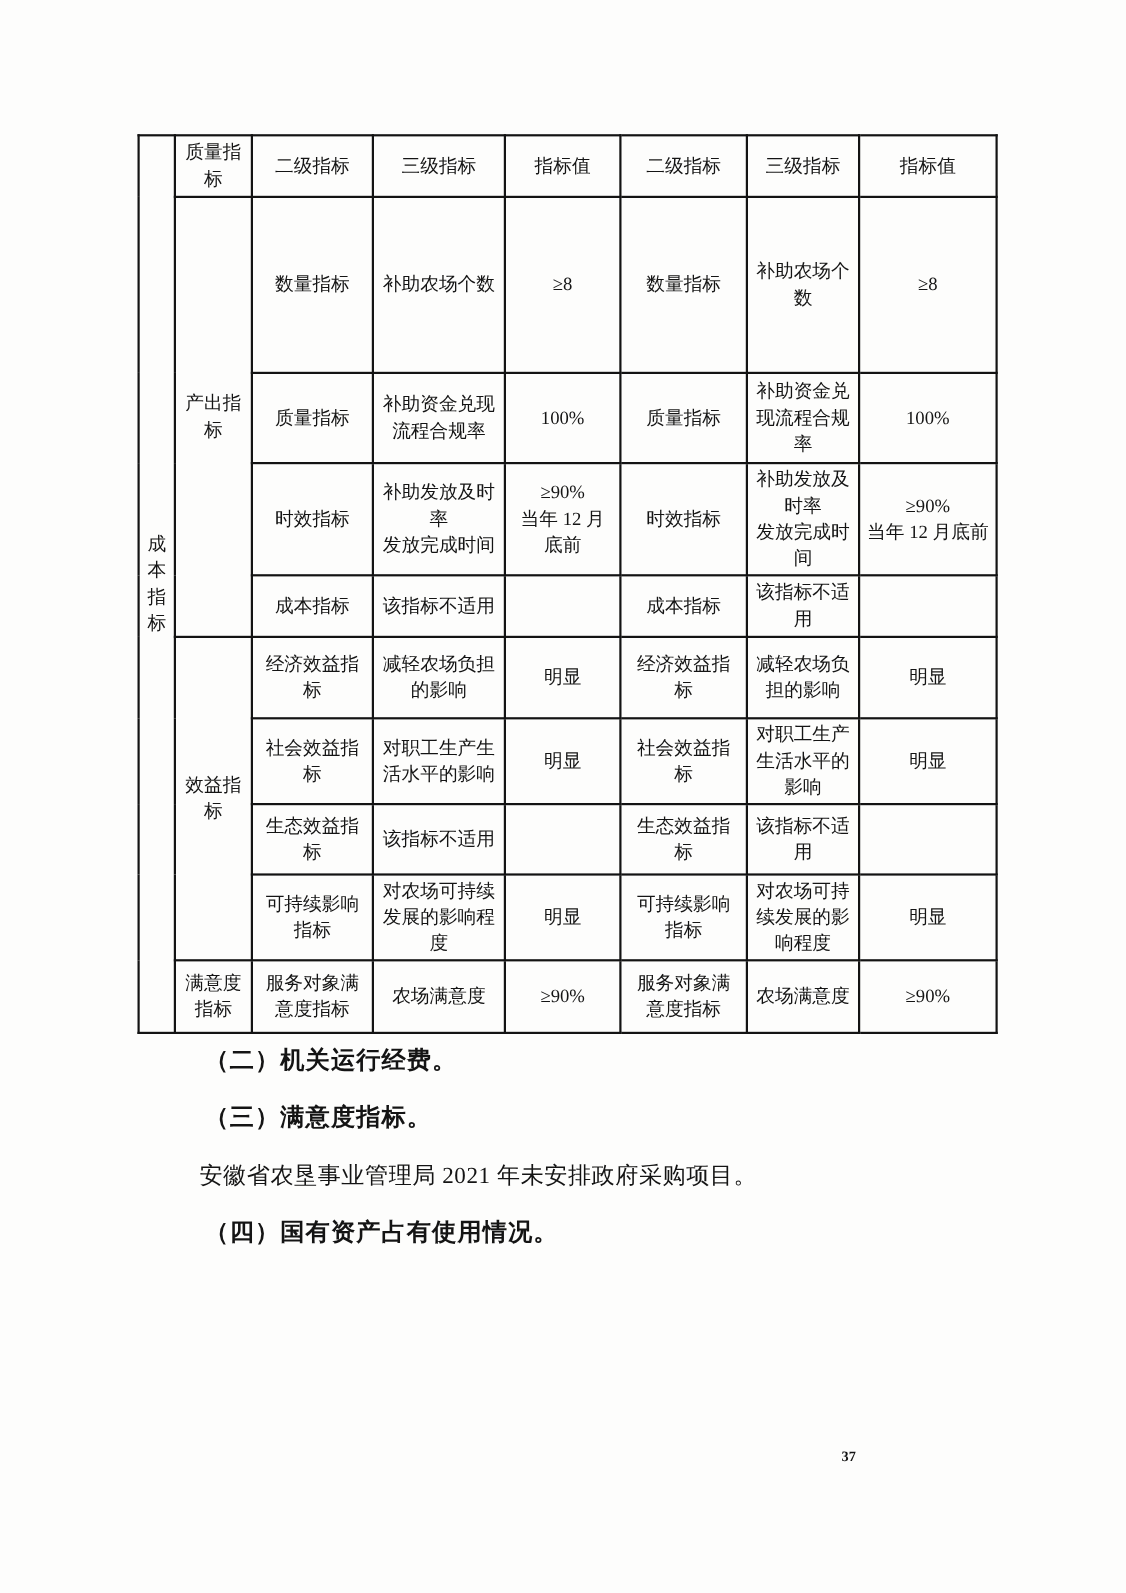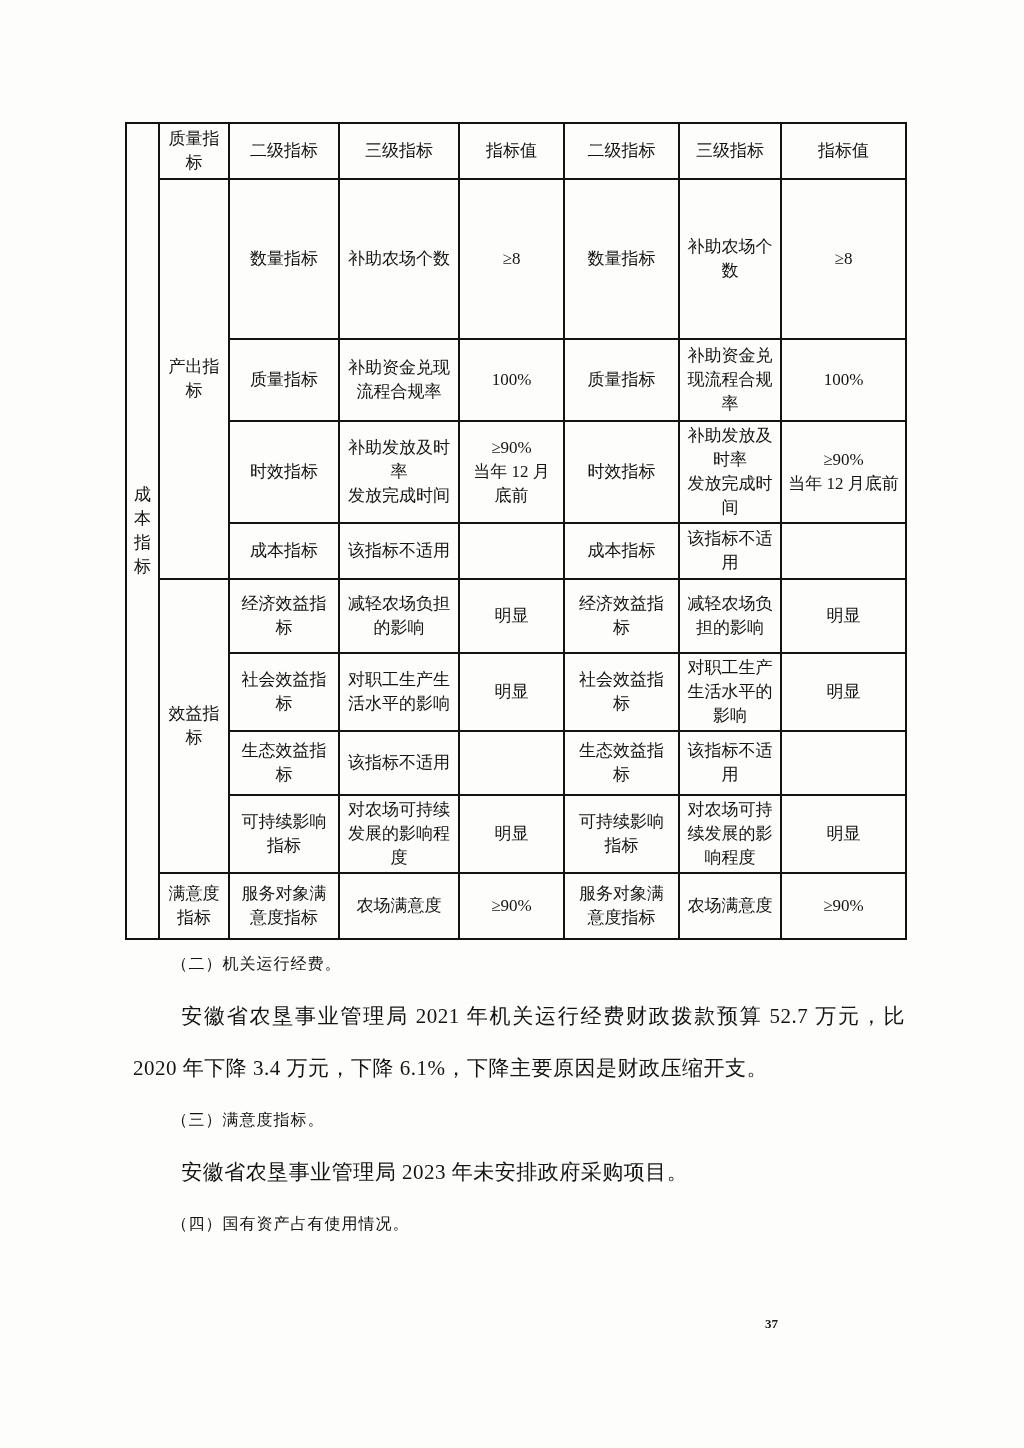--- a/index.html
+++ b/index.html
@@ -46,22 +46,22 @@
   
   .textblock {
     position: absolute;
     left: 133px;
     top: 938px;
     width: 772px;
     font-size: 21px;
     line-height: 52px;
   }
   .textblock h2 {
-    font-size: 16px;
-    font-weight: normal;
+    font-size: 22px;
+    font-weight: bold;
     line-height: 52px;
     text-indent: 2.4em;
     letter-spacing: 1px;
   }
   .textblock p {
     text-indent: 2.3em;
     text-align: justify;
     letter-spacing: 0.5px;
   }
   .pagenum {
@@ -176,21 +176,20 @@
       <td>≥90%</td>
       <td>服务对象满意度指标</td>
       <td class="r3">农场满意度</td>
       <td>≥90%</td>
     </tr>
   </tbody>
     </table>
 
   <div class="textblock">
     <h2>（二）机关运行经费。</h2>
-    <p>安徽省农垦事业管理局 2021 年机关运行经费财政拨款预算 52.7 万元，比 2020 年下降 3.4 万元，下降 6.1%，下降主要原因是财政压缩开支。</p>
     <h2>（三）满意度指标。</h2>
-    <p>安徽省农垦事业管理局 2023 年未安排政府采购项目。</p>
+    <p>安徽省农垦事业管理局 2021 年未安排政府采购项目。</p>
     <h2>（四）国有资产占有使用情况。</h2>
   </div>
 
   <div class="pagenum">37</div>
 
 </div>
 
 </body></html>

